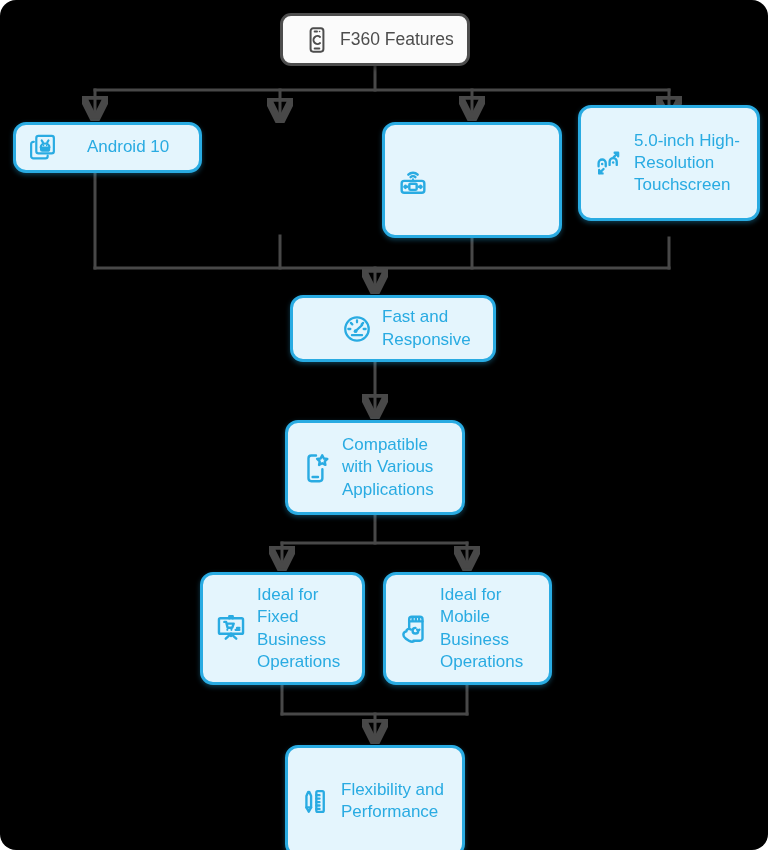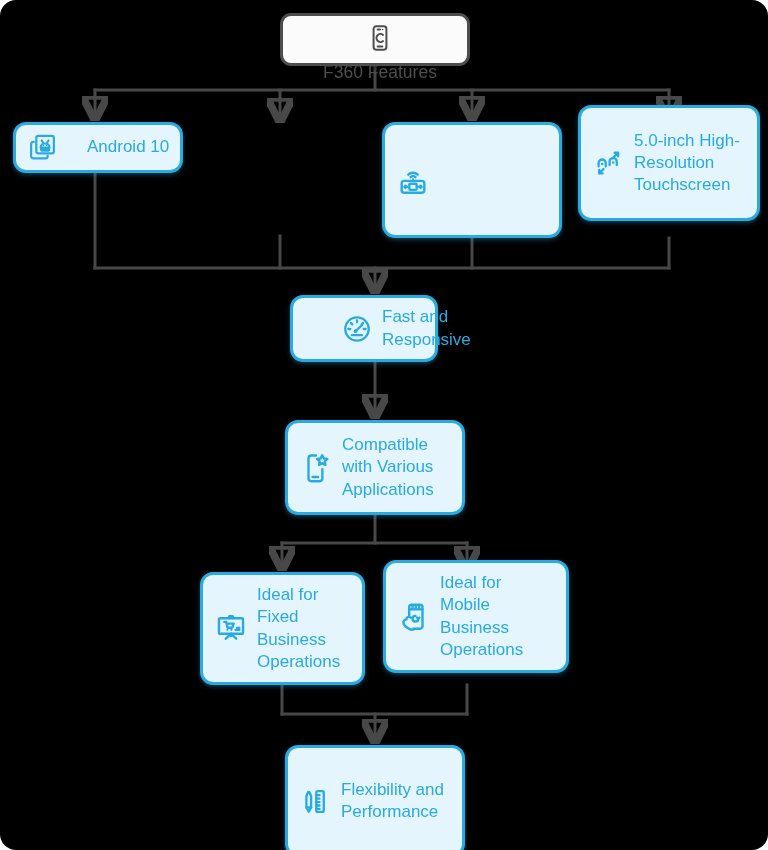--- a/index.html
+++ b/index.html
@@ -33,21 +33,20 @@
   .node .label{white-space:normal;}
   .root{
     background:#fbfbfb;
     border:3.5px solid #4d4d4d;
     border-radius:11px;
     color:#4d4d4d;
     box-shadow:0 2px 5px rgba(0,0,0,0.6);
     font-size:17.5px;
     justify-content:flex-start;
     padding-left:20px;
-    flex-direction:column;
   }
   .root .icon svg{stroke:#4d4d4d;}
   .fill-b{fill:#29abe2;stroke:none;}
   .fill-d{fill:#4d4d4d;stroke:none;}
 </style>
 </head>
 <body>
 
 <div class="canvas">
 
@@ -91,21 +90,21 @@
         <rect x="6.5" y="2" width="11" height="20" rx="2.2"></rect>
         <line x1="10" y1="4.7" x2="12" y2="4.7"></line>
         <circle class="fill-d" cx="14.2" cy="4.7" r="0.7"></circle>
         <line x1="10" y1="19.3" x2="14" y2="19.3"></line>
         <path d="M14.6 9.4 a3.4 3.4 0 1 0 0 5.2"></path>
       </svg>
     </span>
     <span class="label">F360 Features</span>
   </div>
 
-  <div class="node" style="left:13px;top:122px;width:170px;height:51px;gap:29px;">
+  <div class="node" style="left:13px;top:122px;width:189px;height:51px;gap:29px;">
     <span class="icon">
       <svg width="31" height="31" viewBox="0 0 24 24">
         <path d="M5.3 7.6 H4.9 a1.7 1.7 0 0 0 -1.7 1.7 v9.4 a1.7 1.7 0 0 0 1.7 1.7 h9.4 a1.7 1.7 0 0 0 1.7 -1.7 v-0.4"></path>
         <rect x="7.2" y="3" width="13.6" height="13.6" rx="1.7"></rect>
         <path d="M10.6 12 a3.4 3.1 0 0 1 6.8 0 z"></path>
         <line x1="12.3" y1="8" x2="11.4" y2="6.6"></line>
         <line x1="15.7" y1="8" x2="16.6" y2="6.6"></line>
         <circle class="fill-b" cx="12.8" cy="10.4" r="0.6"></circle>
         <circle class="fill-b" cx="15.2" cy="10.4" r="0.6"></circle>
         <path d="M10.9 12.8 h6.2 v0.9 a0.8 0.8 0 0 1 -0.8 0.8 h-4.6 a0.8 0.8 0 0 1 -0.8 -0.8 z"></path>
@@ -136,21 +135,21 @@
         <circle class="fill-b" cx="7.4" cy="12.3" r="0.9"></circle>
         <path d="M12.8 13 v-2.3 a2.6 2.6 0 0 1 5.2 0 V13"></path>
         <circle class="fill-b" cx="15.4" cy="11.3" r="0.9"></circle>
         <path d="M15.8 7.4 L19 4.2 M19 4.2 h-2.5 M19 4.2 v2.5"></path>
         <path d="M8.4 16 L5.2 19.2 M5.2 19.2 h2.5 M5.2 19.2 v-2.5"></path>
       </svg>
     </span>
     <span class="label">5.0-inch High-Resolution Touchscreen</span>
   </div>
 
-  <div class="node" style="left:290px;top:295px;width:148px;height:67px;padding-left:48px;">
+  <div class="node" style="left:290px;top:295px;width:206px;height:67px;padding-left:48px;">
     <span class="icon">
       <svg width="32" height="32" viewBox="0 0 24 24">
         <circle cx="12" cy="12" r="8.8"></circle>
         <path d="M12 5.5 V7 M7.4 7.4 l1.1 1.1 M16.6 7.4 l-1.1 1.1 M5.5 12 H7 M18.5 12 H17"></path>
         <path d="M11.1 13.4 L15.9 9"></path>
         <circle class="fill-b" cx="10.9" cy="13.6" r="1.4"></circle>
         <path d="M8.2 16.6 h7.6"></path>
       </svg>
     </span>
     <span class="label">Fast and Responsive</span>
@@ -175,21 +174,21 @@
         <path d="M12 15.4 l-3.7 3.4 M12 15.4 l3.7 3.4 M12 15.4 v1.6"></path>
         <path d="M7.3 7 h1.3 l1 4.1 h3.3 l1 -2.9 h-4.9"></path>
         <circle class="fill-b" cx="9.4" cy="12.6" r="0.75"></circle>
         <circle class="fill-b" cx="12.3" cy="12.6" r="0.75"></circle>
         <path d="M15.3 12.6 h2.6 M16.3 11.2 h1.6"></path>
       </svg>
     </span>
     <span class="label">Ideal for Fixed Business Operations</span>
   </div>
 
-  <div class="node" style="left:383px;top:560px;width:186px;height:113px;">
+  <div class="node" style="left:383px;top:572px;width:169px;height:113px;">
     <span class="icon">
       <svg width="34" height="34" viewBox="0 0 24 24">
         <path d="M8.6 11 V5.1 a1.8 1.8 0 0 1 1.8 -1.8 h5.8 a1.8 1.8 0 0 1 1.8 1.8 v13.4 a1.8 1.8 0 0 1 -1.8 1.8 h-4.6"></path>
         <path d="M8.6 6.6 h9.4 M11 3.6 v3 M13.3 3.6 v3 M15.6 3.6 v3"></path>
         <path d="M13 11.2 a2 2 0 1 0 2 2.1 M15 13.3 l0.8 -0.8 M15 13.3 l-0.8 -0.8"></path>
         <path d="M9.8 12.4 c-1.4 -1 -3.2 -0.3 -3.2 1.3 0 0 -2.1 0.4 -2.1 2.4 0 1.3 0.7 2.1 1.7 2.7 l2.5 1.6 c1 0.6 2.1 0.8 3.1 0.4"></path>
       </svg>
     </span>
     <span class="label">Ideal for Mobile Business Operations</span>
   </div>

